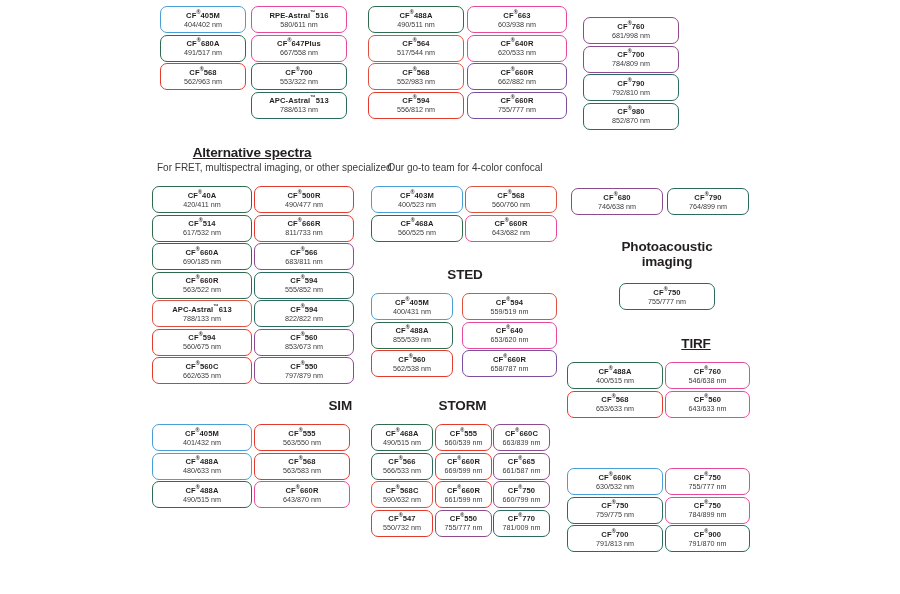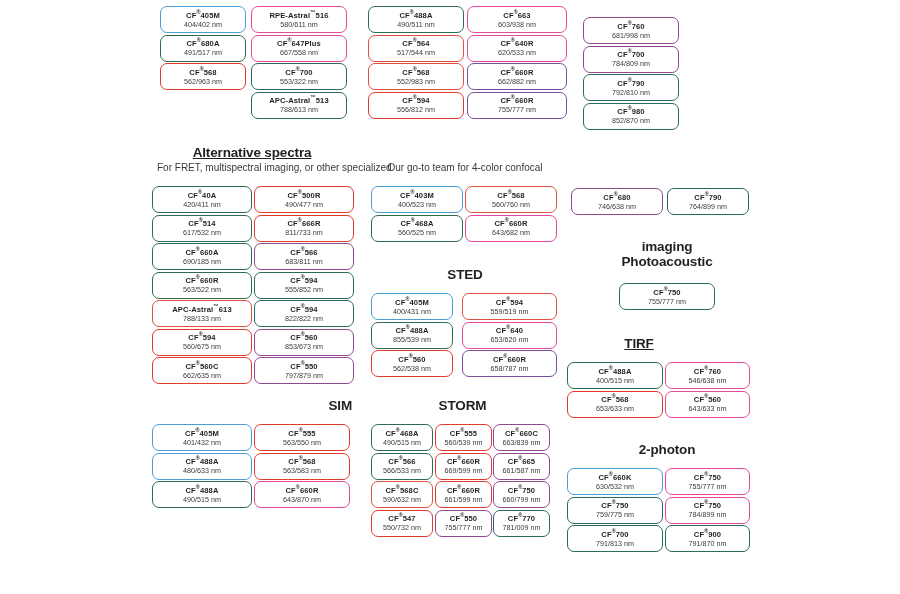--- a/index.html
+++ b/index.html
@@ -245,28 +245,28 @@
     </div>
     <div class="chip" style="left: 571px; top: 188px; width: 92px; height: 27px; border-color: rgb(142, 74, 142);">
       <div class="nm"><span>CF</span><sup>®</sup><span>680</span></div>
       <div class="wv">746/638 nm</div>
     </div>
     <div class="chip" style="left: 667px; top: 188px; width: 82px; height: 27px; border-color: rgb(43, 106, 94);">
       <div class="nm"><span>CF</span><sup>®</sup><span>790</span></div>
       <div class="wv">764/899 nm</div>
     </div>
     <div class="sect-title two-line" style="left: 582px; top: 239px; width: 170px;">
+      <div>Photoacoustic</div>
       <div>imaging</div>
-      <div>Photoacoustic</div>
     </div>
     <div class="chip" style="left: 619px; top: 283px; width: 96px; height: 27px; border-color: rgb(43, 106, 94);">
       <div class="nm"><span>CF</span><sup>®</sup><span>750</span></div>
       <div class="wv">755/777 nm</div>
     </div>
-    <div class="sect-title" style="left: 554px; top: 336px; width: 170px; text-decoration: underline;">TIRF</div>
+    <div class="sect-title" style="left: 611px; top: 336px; width: 170px; text-decoration: underline;">TIRF</div>
     <div class="chip" style="left: 567px; top: 362px; width: 96px; height: 27px; border-color: rgb(46, 107, 79);">
       <div class="nm"><span>CF</span><sup>®</sup><span>488A</span></div>
       <div class="wv">400/515 nm</div>
     </div>
     <div class="chip" style="left: 567px; top: 390.5px; width: 96px; height: 27px; border-color: rgb(226, 59, 46);">
       <div class="nm"><span>CF</span><sup>®</sup><span>568</span></div>
       <div class="wv">653/633 nm</div>
     </div>
     <div class="chip" style="left: 665px; top: 362px; width: 85px; height: 27px; border-color: rgb(232, 72, 155);">
       <div class="nm"><span>CF</span><sup>®</sup><span>760</span></div>
@@ -343,21 +343,20 @@
       <div class="wv">661/587 nm</div>
     </div>
     <div class="chip" style="left: 493px; top: 481px; width: 57px; height: 27px; border-color: rgb(142, 74, 142);">
       <div class="nm"><span>CF</span><sup>®</sup><span>750</span></div>
       <div class="wv">660/799 nm</div>
     </div>
     <div class="chip" style="left: 493px; top: 509.5px; width: 57px; height: 27px; border-color: rgb(43, 106, 94);">
       <div class="nm"><span>CF</span><sup>®</sup><span>770</span></div>
       <div class="wv">781/009 nm</div>
     </div>
-    <div class="sect-title" style="left: 582px; top: 442px; width: 170px;">2-photon</div>
     <div class="chip" style="left: 567px; top: 468px; width: 96px; height: 27px; border-color: rgb(74, 158, 214);">
       <div class="nm"><span>CF</span><sup>®</sup><span>660K</span></div>
       <div class="wv">630/532 nm</div>
     </div>
     <div class="chip" style="left: 567px; top: 496.5px; width: 96px; height: 27px; border-color: rgb(43, 106, 94);">
       <div class="nm"><span>CF</span><sup>®</sup><span>750</span></div>
       <div class="wv">759/775 nm</div>
     </div>
     <div class="chip" style="left: 567px; top: 525px; width: 96px; height: 27px; border-color: rgb(43, 106, 94);">
       <div class="nm"><span>CF</span><sup>®</sup><span>700</span></div>

